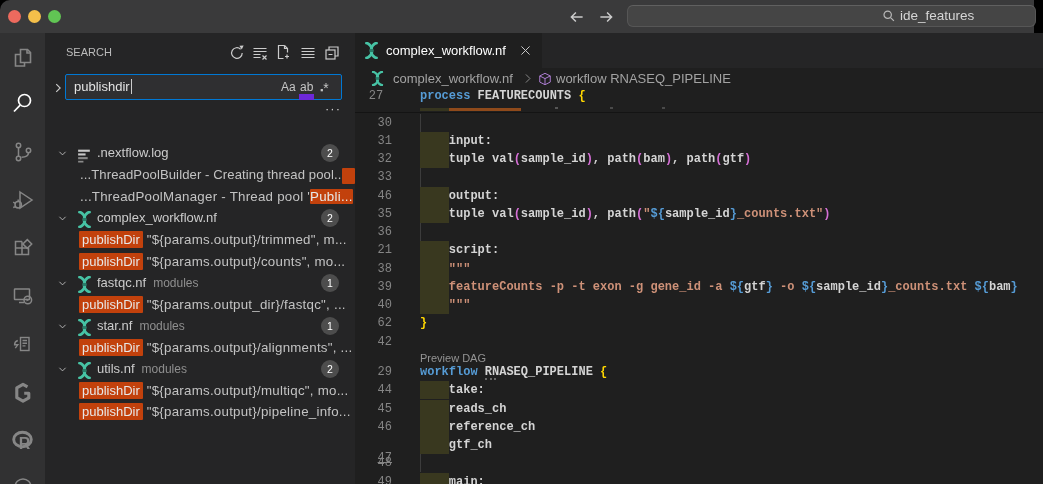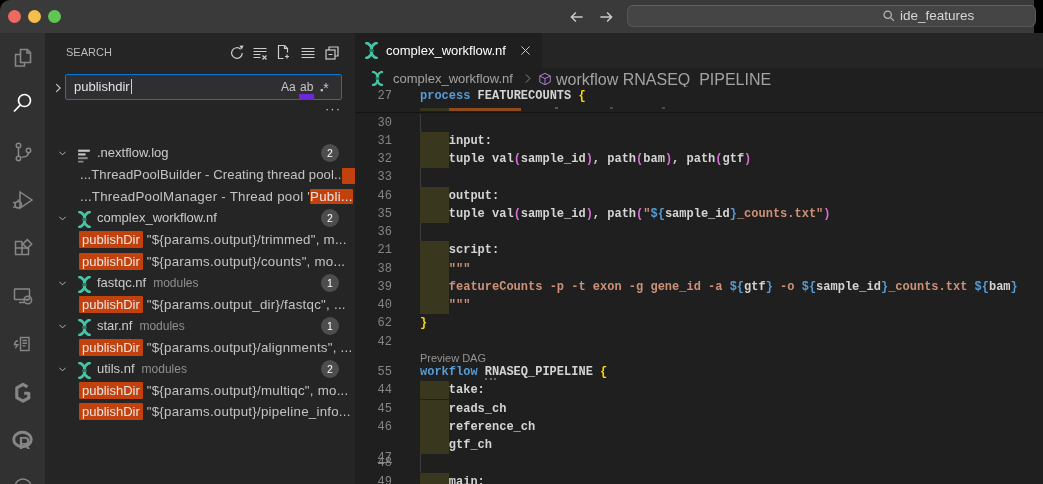--- a/index.html
+++ b/index.html
@@ -303,25 +303,25 @@
       <rect x="9.4" y="9.8" width="5.2" height="4.4" fill="#155043" opacity="0.6"></rect>
     </svg>
   <div class="abs" style="left:38px; top:3px; font-size:13px; color:#a3a3a3;">complex_workflow.nf</div>
   <svg class="abs" style="left:166px; top:4px;" width="13" height="13" viewBox="0 0 16 16" fill="none" stroke="#8a8a8a" stroke-width="1.2">
       <path d="M6 3l5 5-5 5"></path>
     </svg>
   <svg class="abs" style="left:183px; top:3.5px;" width="14" height="14" viewBox="0 0 16 16" fill="none" stroke="#b180d7" stroke-width="1.1">
       <path d="M8 1.5L14 4.5v7L8 14.5 2 11.5v-7z"></path>
       <path d="M2 4.5L8 7.5l6-3M8 7.5v7"></path>
     </svg>
-  <div class="abs" style="left:201px; top:3px; font-size:16px; color:#a3a3a3;">workflow RNASEQ_PIPELINE</div>
+  <div class="abs" style="left:201px; top:3px; font-size:13px; color:#a3a3a3;">workflow RNASEQ_PIPELINE</div>
 </div>
 <div class="abs" id="editor">
 
-  <div class="ln" style="top:0px;">27</div>
+  <div class="ln" style="top:0px;text-align:center;">27</div>
   <div class="cl" style="top:0px;"><span class="kw">process</span> FEATURECOUNTS <span class="gold">{</span></div>
 
   <div class="abs" style="left:65px; top:20.6px; width:29px; height:3.4px; background:#36351f;"></div>
   <div class="abs" style="left:94px; top:20.6px; width:72.3px; height:3.4px; background:#8f4a1b;"></div>
   <div class="abs" style="left:200px; top:19.5px; width:3px; height:2px; background:#555;"></div>
   <div class="abs" style="left:255px; top:19.5px; width:3px; height:2px; background:#4a4a4a;"></div>
   <div class="abs" style="left:307px; top:19.5px; width:3px; height:2px; background:#4a4a4a;"></div>
   <div class="abs" style="left:0; top:24.5px; width:688px; height:1.8px; background:#141414;"></div>
 
   <div class="band" style="top:44.8px;"></div>
@@ -348,21 +348,21 @@
   <div class="ln" style="top:81.3px;">33</div>
   <div class="ln" style="top:99.5px;">46</div>
   <div class="ln" style="top:117.8px;">35</div>
   <div class="ln" style="top:136px;">36</div>
   <div class="ln" style="top:154.3px;">21</div>
   <div class="ln" style="top:172.5px;">38</div>
   <div class="ln" style="top:190.8px;">39</div>
   <div class="ln" style="top:209px;">40</div>
   <div class="ln" style="top:227.3px;">62</div>
   <div class="ln" style="top:245.5px;">42</div>
-  <div class="ln" style="top:276px;">55</div>
+  <div class="ln" style="top:276px;">29</div>
   <div class="ln" style="top:294.2px;">44</div>
   <div class="ln" style="top:312.5px;">45</div>
   <div class="ln" style="top:330.7px;">46</div>
   <div class="ln" style="top:362px;text-decoration:underline;">47</div>
   <div class="ln" style="top:367.2px;">48</div>
   <div class="ln" style="top:385.5px;">49</div>
 
   <div class="cl" style="top:44.8px;">    input:</div>
   <div class="cl" style="top:63px;">    tuple val<span class="pink">(</span>sample_id<span class="pink">)</span>, path<span class="pink">(</span>bam<span class="pink">)</span>, path<span class="pink">(</span>gtf<span class="pink">)</span></div>
   <div class="cl" style="top:99.5px;">    output:</div>

